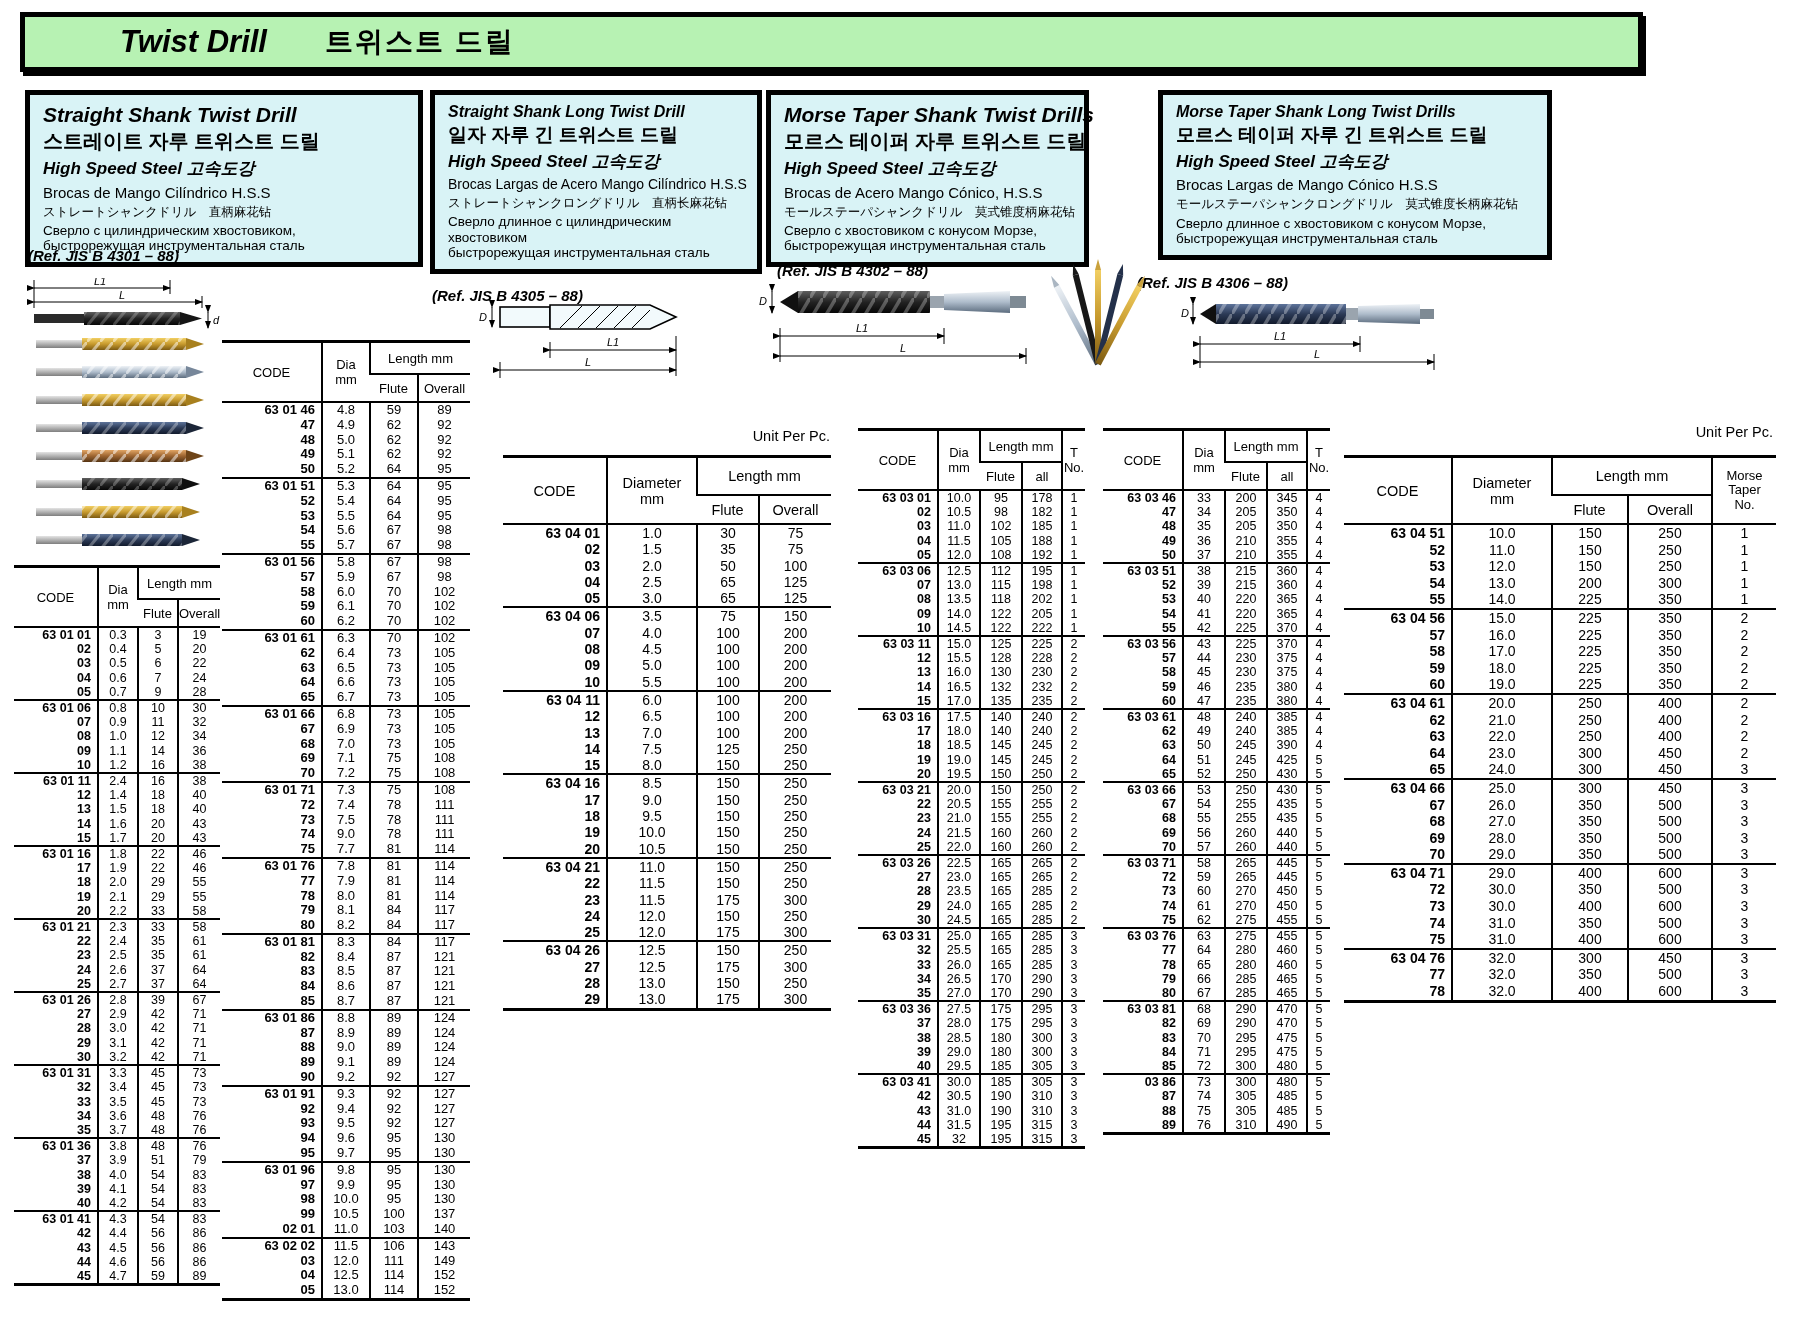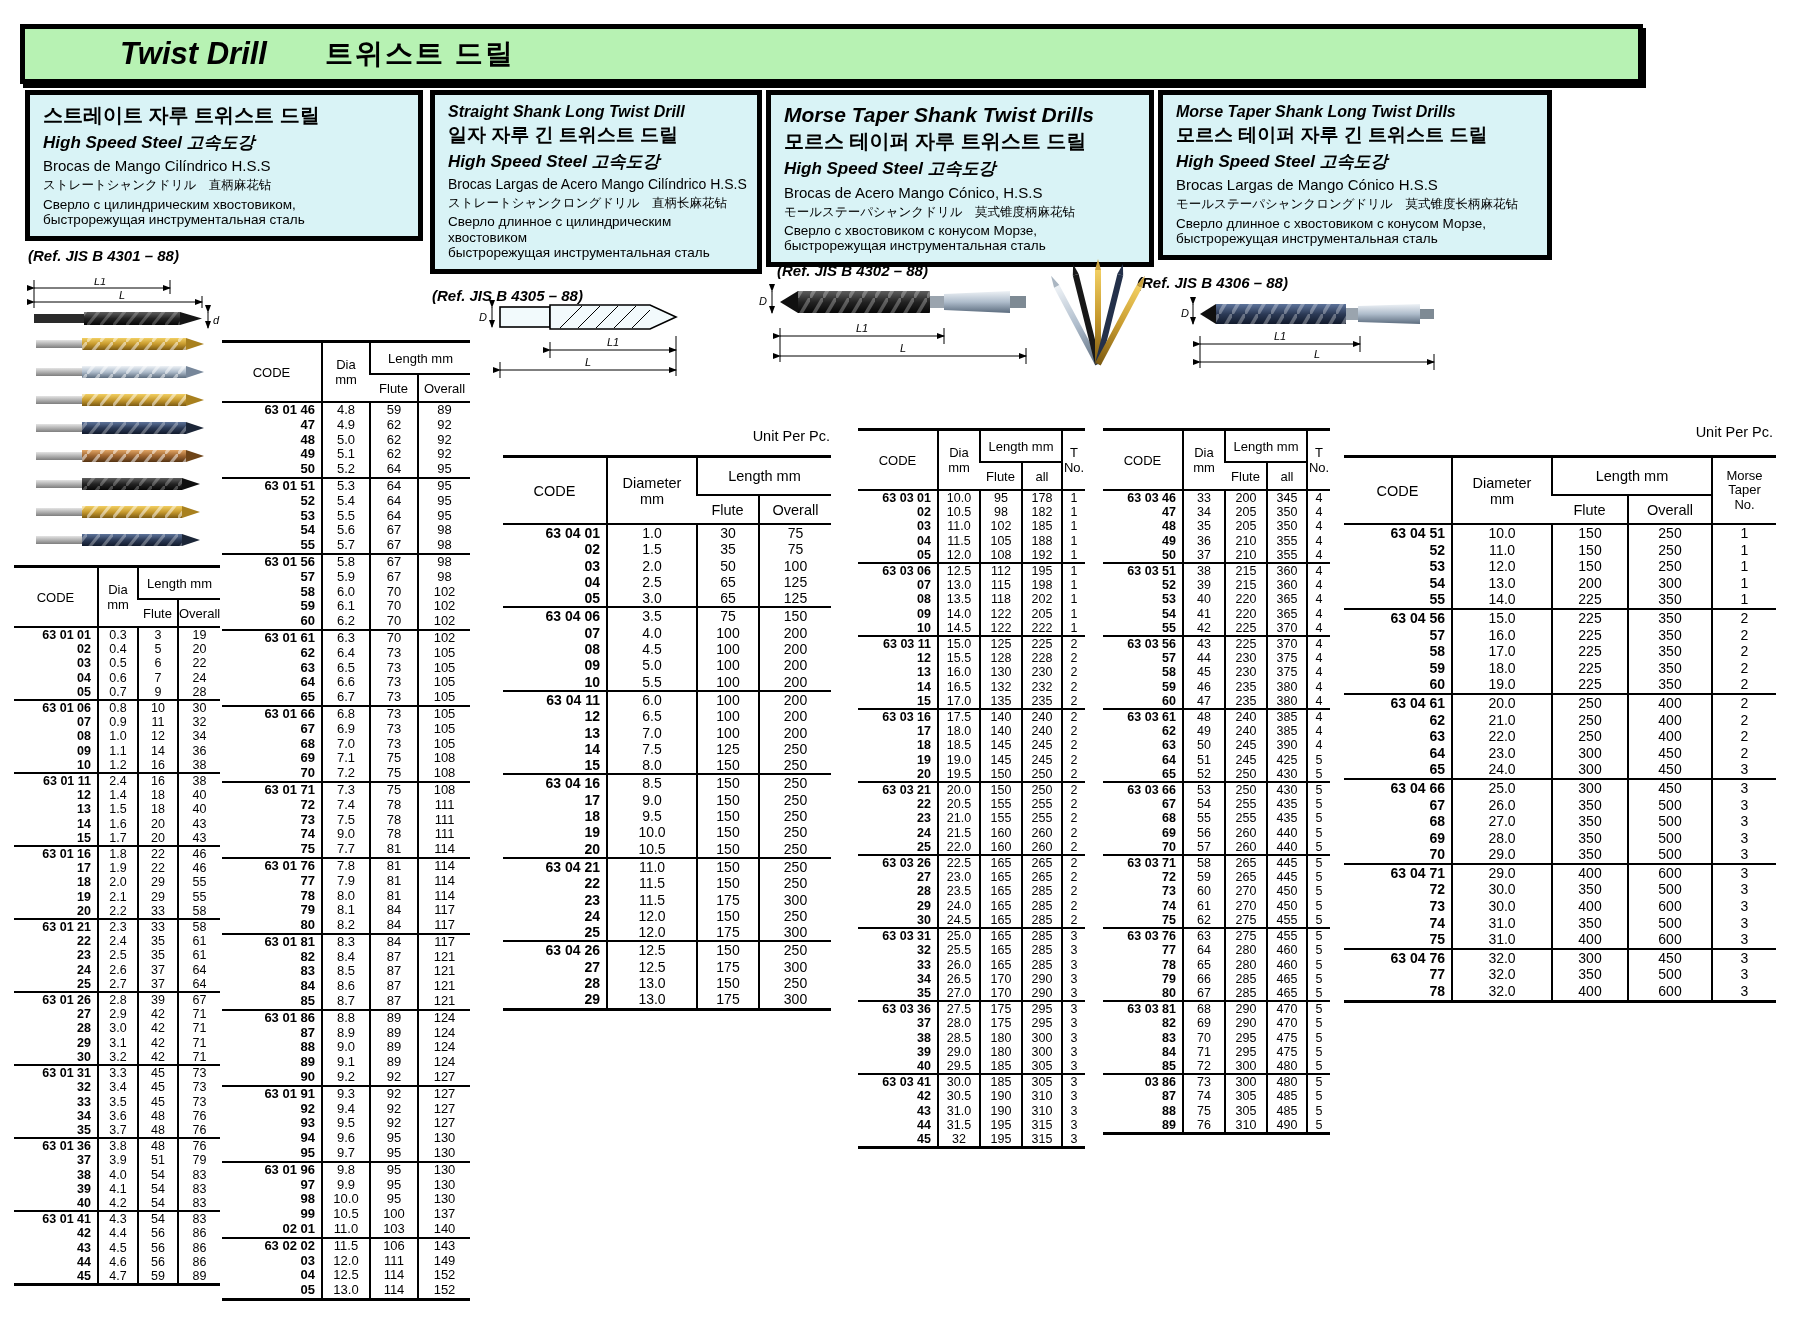--- a/index.html
+++ b/index.html
@@ -1,19 +1,19 @@
 <!DOCTYPE html>
 <html><head>
 <meta charset="utf-8">
 <style>
   html,body{margin:0;padding:0;background:#888;}
   .page{position:relative;width:1799px;height:1322px;background:#ffffff;overflow:hidden;
         font-family:"Liberation Sans","DejaVu Sans",sans-serif;color:#000;}
   
-  .banner{position:absolute;left:20px;top:24px;width:1518px;height:50px;
+  .banner{position:absolute;left:20px;top:12px;width:1518px;height:50px;
           background:#b7f2b3;border:5px solid #000;box-shadow:3px 4px 0 0 #000;
           display:flex;align-items:center;padding-left:95px;}
   .banner .t-en{font-size:31px;font-weight:bold;font-style:italic;}
   .banner .t-ko{font-size:28px;font-weight:bold;margin-left:58px;letter-spacing:2px;}
   
   .hdr-box{position:absolute;top:90px;background:#d9f3f6;border:5px solid #000;
            padding:7px 13px 9px 13px;box-sizing:border-box;}
   .h-en{font-size:21px;font-weight:bold;font-style:italic;white-space:nowrap;line-height:1.25;}
   .h-ko{font-size:20px;font-weight:bold;white-space:nowrap;line-height:1.35;}
   .h-hss{font-size:17px;font-weight:bold;font-style:italic;margin-top:4px;line-height:1.2;}
@@ -101,40 +101,41 @@
       </pattern>
     </defs>
   </svg>
 
   <div class="banner">
     <span class="t-en">Twist Drill</span>
     <span class="t-ko">트위스트 드릴</span>
   </div>
 
   <div class="hdr-box" style="left:25px;width:398px;">
+    <div class="h-en">Straight Shank Twist Drill</div>
     <div class="h-ko">스트레이트 자루 트위스트 드릴</div>
     <div class="h-hss">High Speed Steel 고속도강</div>
     <div class="h-es">Brocas de Mango Cilíndrico H.S.S</div>
     <div class="h-ja">ストレートシャンクドリル　直柄麻花钻</div>
     <div class="h-ru">Сверло с цилиндрическим хвостовиком,
 быстрорежущая инструментальная сталь</div>
   </div>
 
   <div class="hdr-box sz-sm" style="left:430px;width:332px;">
     <div class="h-en">Straight Shank Long Twist Drill</div>
     <div class="h-ko">일자 자루 긴 트위스트 드릴</div>
     <div class="h-hss">High Speed Steel 고속도강</div>
     <div class="h-es" style="font-size:14px;">Brocas Largas de Acero Mango Cilíndrico H.S.S</div>
     <div class="h-ja">ストレートシャンクロングドリル　直柄长麻花钻</div>
     <div class="h-ru">Сверло длинное с цилиндрическим
 хвостовиком
 быстрорежущая инструментальная сталь</div>
   </div>
 
-  <div class="hdr-box" style="left:766px;width:388px;">
+  <div class="hdr-box" style="left:766px;width:323px;">
     <div class="h-en">Morse Taper Shank Twist Drills</div>
     <div class="h-ko">모르스 테이퍼 자루 트위스트 드릴</div>
     <div class="h-hss">High Speed Steel 고속도강</div>
     <div class="h-es">Brocas de Acero Mango Cónico, H.S.S</div>
     <div class="h-ja">モールステーパシャンクドリル　莫式锥度柄麻花钻</div>
     <div class="h-ru">Сверло с хвостовиком с конусом Морзе,
 быстрорежущая инструментальная сталь</div>
   </div>
 
   <div class="hdr-box sz-sm" style="left:1158px;width:394px;">

